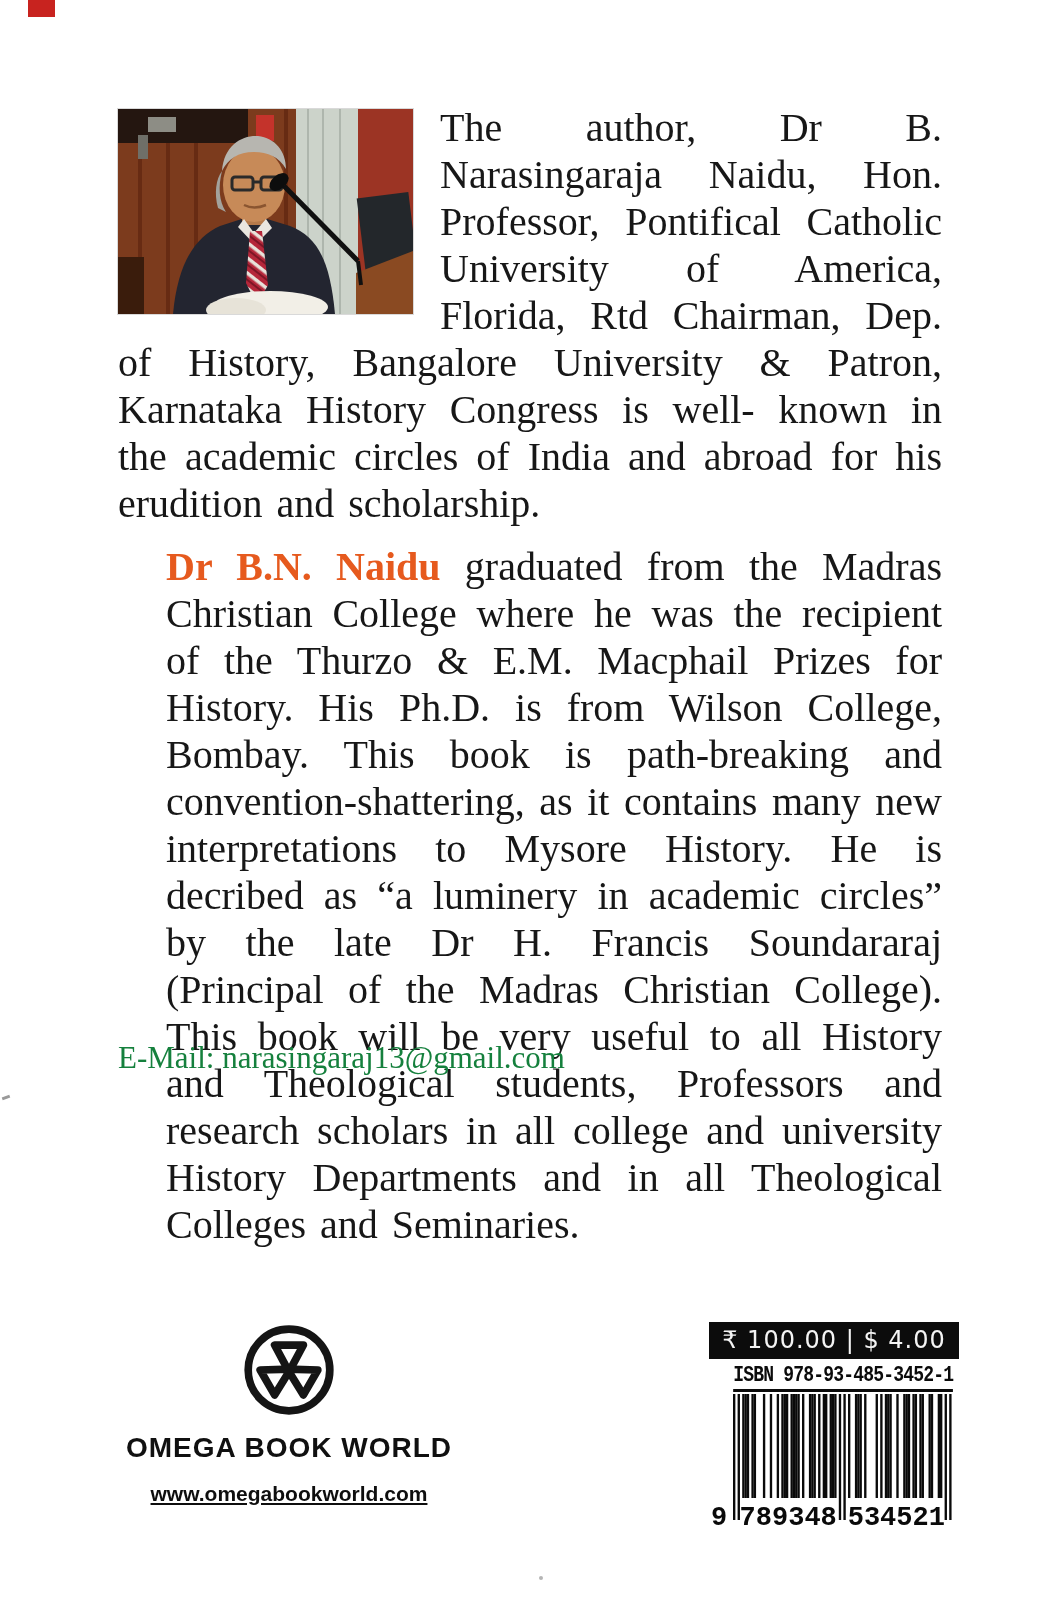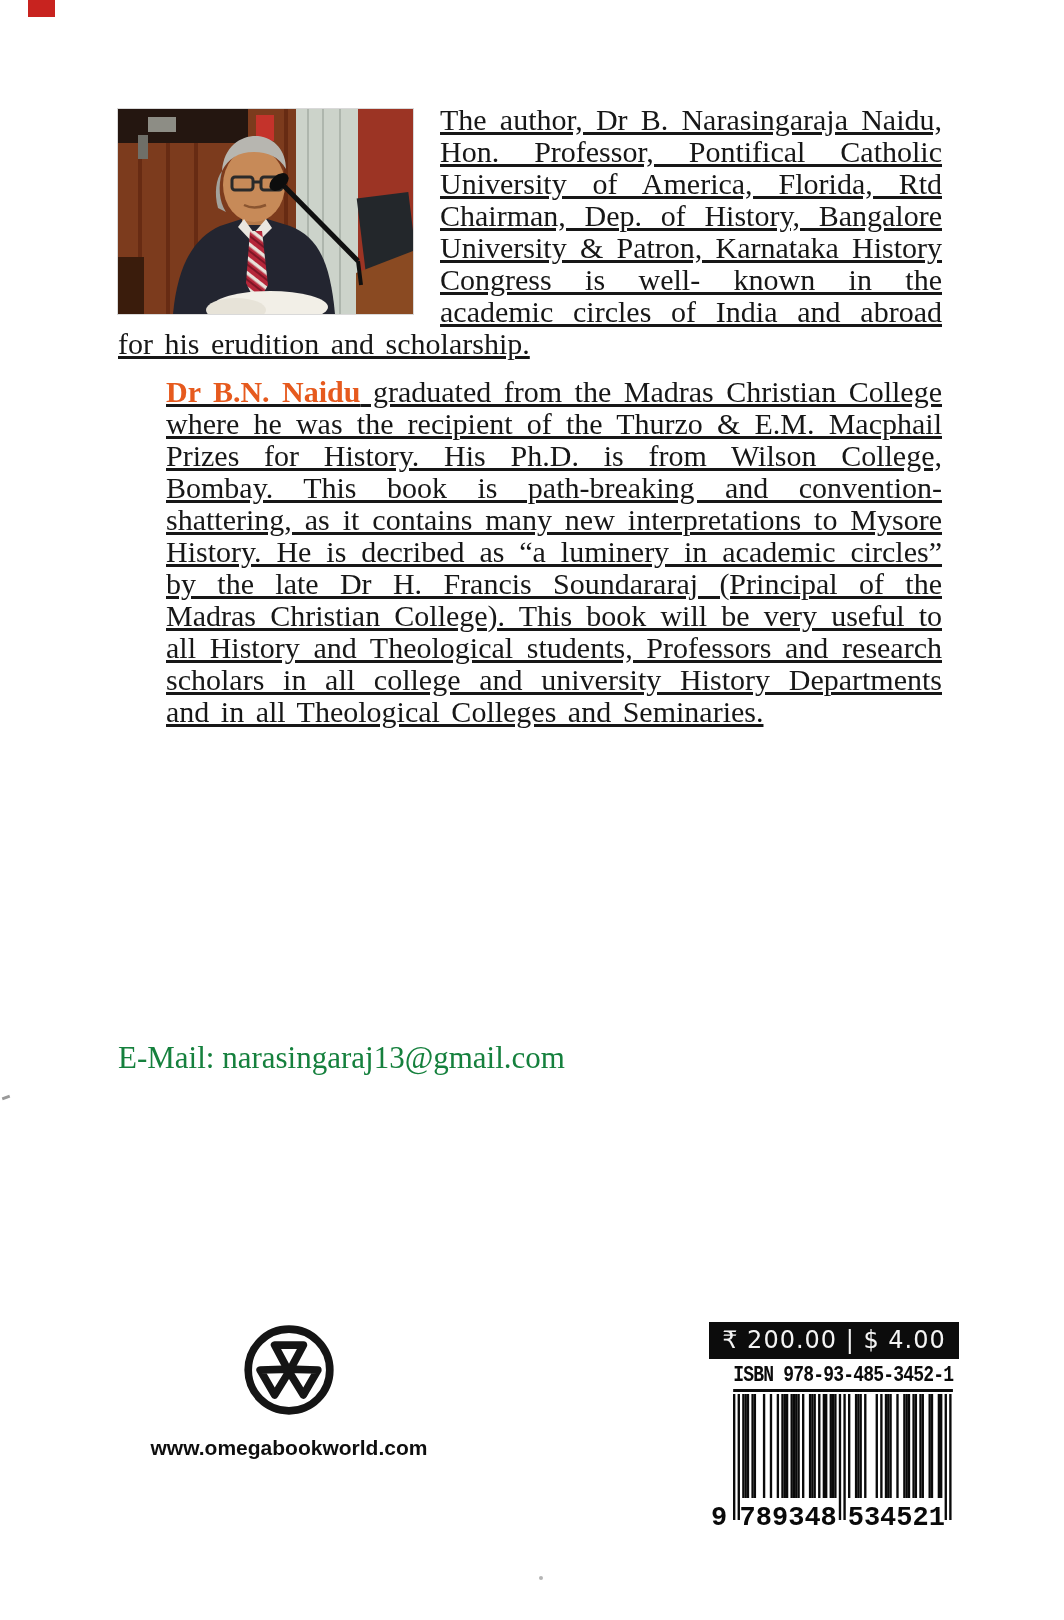--- a/index.html
+++ b/index.html
@@ -10,22 +10,22 @@
     color:#161616;
   }
   .scan-mark-red { position:absolute; left:28px; top:0; width:27px; height:17px; background:#c8231f; }
   .scan-dash { position:absolute; left:2px; top:1096px; width:8px; height:3px; background:#9a9a9a; transform:rotate(-20deg); }
   .scan-dot { position:absolute; left:539px; top:1576px; width:4px; height:4px; background:#b5b5b5; border-radius:50%; }
 
   .content {
     position:absolute; left:118px; top:104px; width:824px;
   }
   .para {
-    font-size:30px; line-height:32px; text-align:justify;
-    word-spacing:4px; color:#171717;text-decoration:underline;
+    font-size:40px; line-height:47px; text-align:justify;
+    word-spacing:4px; color:#171717;
   }
   .photo-float {
     float:left; width:295px; height:205px; margin:5px 27px 14px 0;
     display:block; box-shadow:0 0 0 1px rgba(0,0,0,.15);
   }
   .photo-float svg { display:block; width:100%; height:100%; }
   .para-2 { margin-top:16px;margin-left:48px; }
   .highlight { color:#e65a1e; font-weight:bold; }
 
   .email-line {
@@ -39,21 +39,21 @@
   }
   .publisher-logo { display:block; margin:0 auto; width:96px; height:96px; }
   .publisher-name {
     margin-top:14px; font-size:28px; font-weight:bold; letter-spacing:1px;
     color:#101010; white-space:nowrap;
   }
   .publisher-tagline {
     margin-top:7px; font-size:21px; font-weight:bold; color:#1b1b1b; white-space:nowrap;
   }
   .publisher-site {
-    margin-top:18px; font-size:21px; font-weight:bold; color:#0e0e0e; white-space:nowrap;
+    margin-top:18px; font-size:21px; font-weight:bold; color:#0e0e0e; white-space:nowrap;text-decoration:underline;
   }
 
   .purchase {
     position:absolute; left:709px; top:1322px; width:250px;
     text-align:center; font-family:"Liberation Sans", sans-serif;
   }
   .price-badge {
     height:37px; line-height:37px; background:#0c0c0c; color:#f4f4f4;
     font-size:24px; letter-spacing:1px; font-family:"DejaVu Sans","Liberation Sans",sans-serif;
   }
@@ -152,25 +152,26 @@
 
   <div class="publisher">
     <svg class="publisher-logo" viewBox="0 0 100 100">
       <circle cx="50" cy="50" r="42.5" fill="none" stroke="#151515" stroke-width="8"></circle>
       <g fill="none" stroke="#151515" stroke-width="8" stroke-linejoin="round">
         <path d="M35,24 L65,24 L50,52 Z"></path>
         <path d="M35,24 L65,24 L50,52 Z" transform="rotate(120 50 50)"></path>
         <path d="M35,24 L65,24 L50,52 Z" transform="rotate(240 50 50)"></path>
       </g>
     </svg>
+    <div class="publisher-name">OMEGA BOOK WORLD</div>
     <div class="publisher-site">www.omegabookworld.com</div>
   </div>
 
   <div class="purchase">
-    <div class="price-badge">₹ 200.00 | $ 4.00</div>
+    <div class="price-badge">₹ 100.00 | $ 4.00</div>
     <div>
       <span class="isbn-line">ISBN 978-93-485-3452-1</span>
     </div>
     <div class="barcode-box">
         <svg viewBox="0 0 250 136" width="250" height="136">
           <rect x="24.00" y="0" width="2.36" height="126" fill="#0a0a0a"></rect>
           <rect x="28.60" y="0" width="2.36" height="126" fill="#0a0a0a"></rect>
           <rect x="33.20" y="0" width="2.36" height="104" fill="#0a0a0a"></rect>
           <rect x="35.50" y="0" width="2.36" height="104" fill="#0a0a0a"></rect>
           <rect x="37.80" y="0" width="2.36" height="104" fill="#0a0a0a"></rect>

